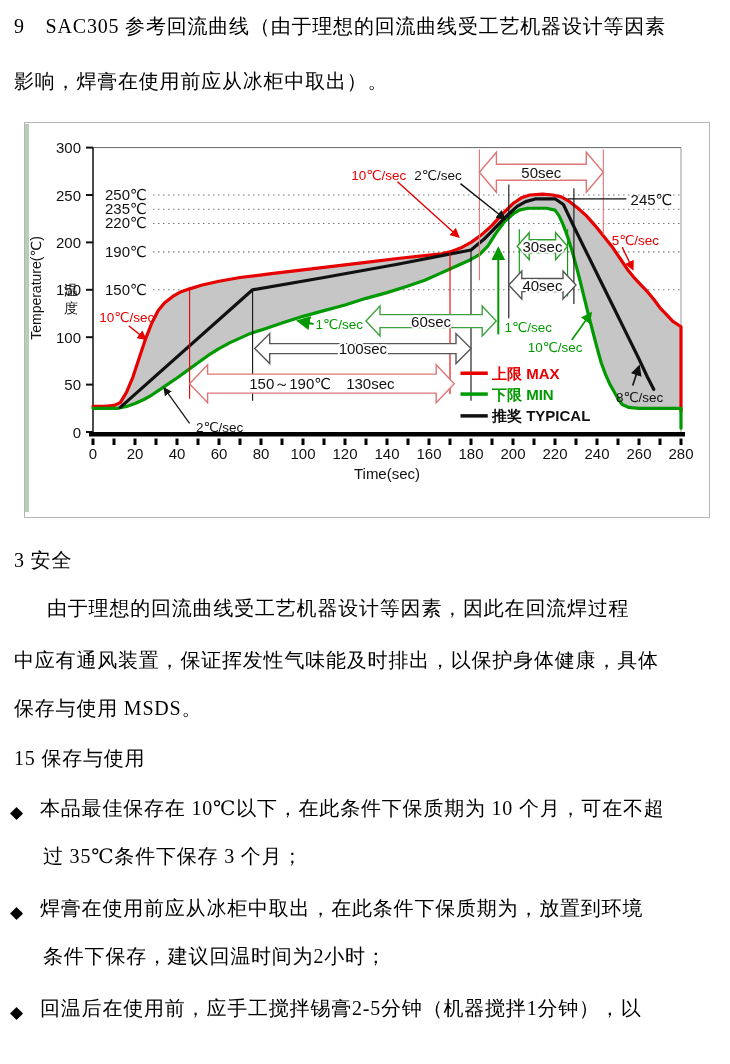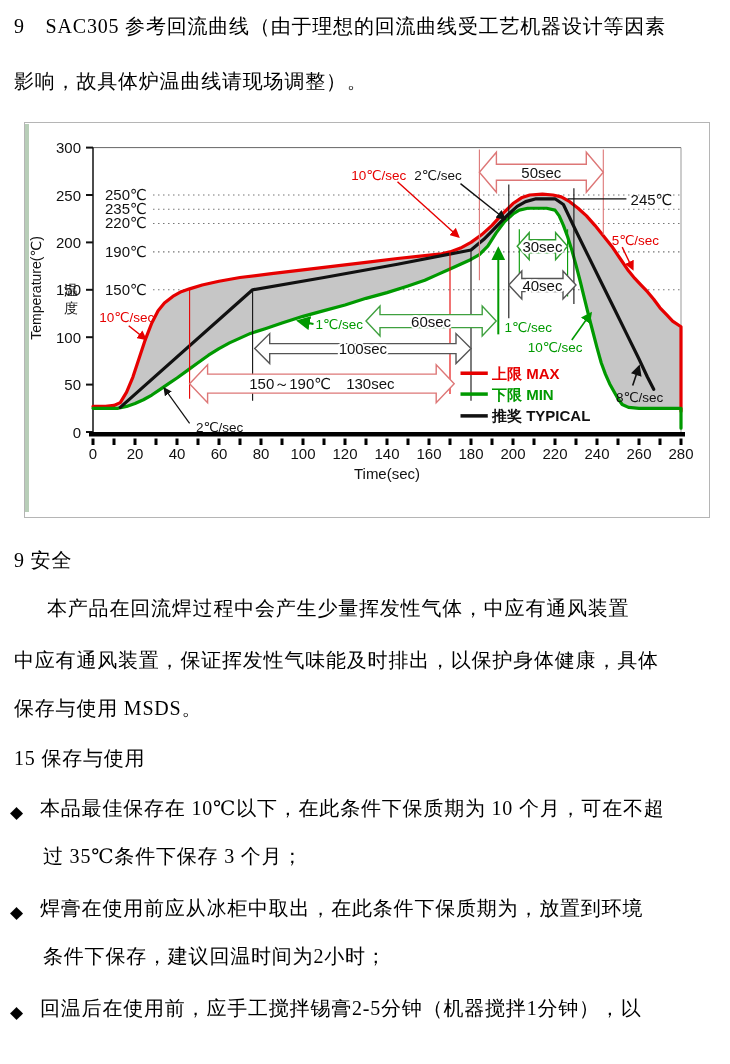--- a/index.html
+++ b/index.html
@@ -20,21 +20,21 @@
   #figure{
     position:absolute;left:24px;top:122px;width:684px;height:394px;
     border:1px solid #b5b5b5;background:#fff;box-sizing:content-box;
   }
   #chart-svg{display:block;width:684px;height:394px;}
 </style>
 </head>
 <body>
 
 <div class="tline" style="left:14px;top:15px">9　SAC305 参考回流曲线（由于理想的回流曲线受工艺机器设计等因素</div>
-<div class="tline" style="left:14px;top:70px">影响，故具体炉温曲线请现场调整）。</div>
+<div class="tline" style="left:14px;top:70px">影响，焊膏在使用前应从冰柜中取出）。</div>
 
 <div id="figure">
   <svg id="chart-svg" viewBox="0 0 684 394" xmlns="http://www.w3.org/2000/svg">
       <defs>
         <marker id="mk0" viewBox="0 0 10 10" refX="8" refY="5" markerWidth="7" markerHeight="7" orient="auto">
           <path d="M0,0 L10,5 L0,10 z" fill="#e60000"></path>
         </marker>
         <marker id="mk1" viewBox="0 0 10 10" refX="8" refY="5" markerWidth="7" markerHeight="7" orient="auto">
           <path d="M0,0 L10,5 L0,10 z" fill="#111111"></path>
         </marker>
@@ -179,23 +179,23 @@
       <text x="605.6" y="81.74000000000001" font-size="15" text-anchor="start" fill="#111" font-family="&quot;Liberation Sans&quot;,&quot;DejaVu Sans&quot;,sans-serif">245℃</text>
       <line x1="435.5" y1="250.224" x2="462.8" y2="250.224" stroke="#e60000" stroke-width="3.5"></line>
       <text x="467" y="255.724" font-size="15" text-anchor="start" fill="#e60000" font-family="&quot;Liberation Sans&quot;,&quot;DejaVu Sans&quot;,sans-serif" font-weight="bold" stroke="#fff" stroke-width="4" paint-order="stroke">上限 MAX</text>
       <line x1="435.5" y1="271.08" x2="462.8" y2="271.08" stroke="#009900" stroke-width="3.5"></line>
       <text x="467" y="276.58" font-size="15" text-anchor="start" fill="#009900" font-family="&quot;Liberation Sans&quot;,&quot;DejaVu Sans&quot;,sans-serif" font-weight="bold" stroke="#fff" stroke-width="4" paint-order="stroke">下限 MIN</text>
       <line x1="435.5" y1="292.884" x2="462.8" y2="292.884" stroke="#111111" stroke-width="3.5"></line>
       <text x="467" y="298.384" font-size="15" text-anchor="start" fill="#111111" font-family="&quot;Liberation Sans&quot;,&quot;DejaVu Sans&quot;,sans-serif" font-weight="bold" stroke="#fff" stroke-width="4" paint-order="stroke">推奖 TYPICAL</text>
     </svg>
 </div>
 
-<div class="tline" style="left:14px;top:549px">9 安全</div>
-
-<div class="tline indent1" style="left:14px;top:597px">本产品在回流焊过程中会产生少量挥发性气体，中应有通风装置</div>
+<div class="tline" style="left:14px;top:549px">3 安全</div>
+
+<div class="tline indent1" style="left:14px;top:597px">由于理想的回流曲线受工艺机器设计等因素，因此在回流焊过程</div>
 <div class="tline" style="left:14px;top:649px">中应有通风装置，保证挥发性气味能及时排出，以保护身体健康，具体</div>
 <div class="tline" style="left:14px;top:697px">保存与使用 MSDS。</div>
 
 <div class="tline" style="left:14px;top:747px">15 保存与使用</div>
 
 <span class="bullet-marker" style="left:10px;top:801px">◆</span>
 <div class="tline" style="left:40px;top:797px">本品最佳保存在 10℃以下，在此条件下保质期为 10 个月，可在不超</div>
 <div class="tline" style="left:43px;top:845px">过 35℃条件下保存 3 个月；</div>
 
 <span class="bullet-marker" style="left:10px;top:901px">◆</span>

